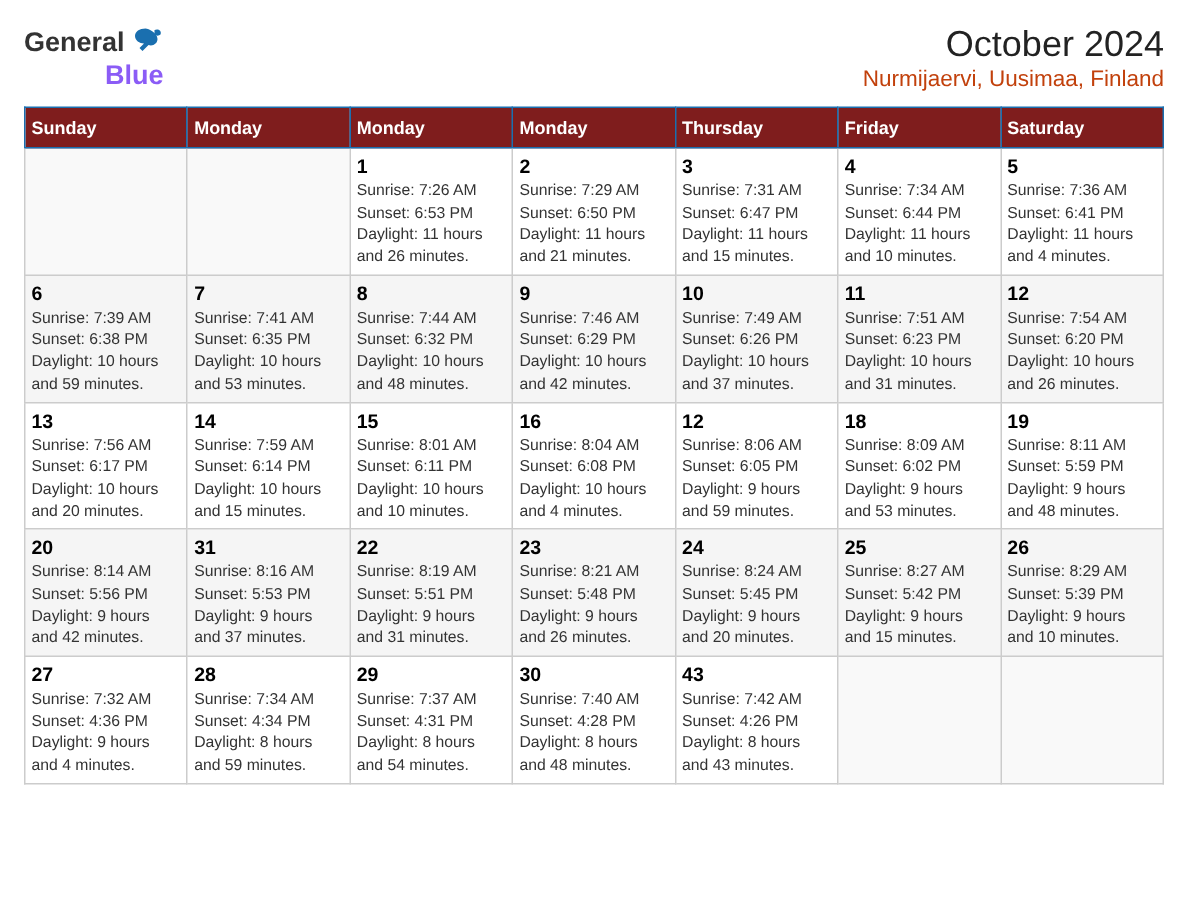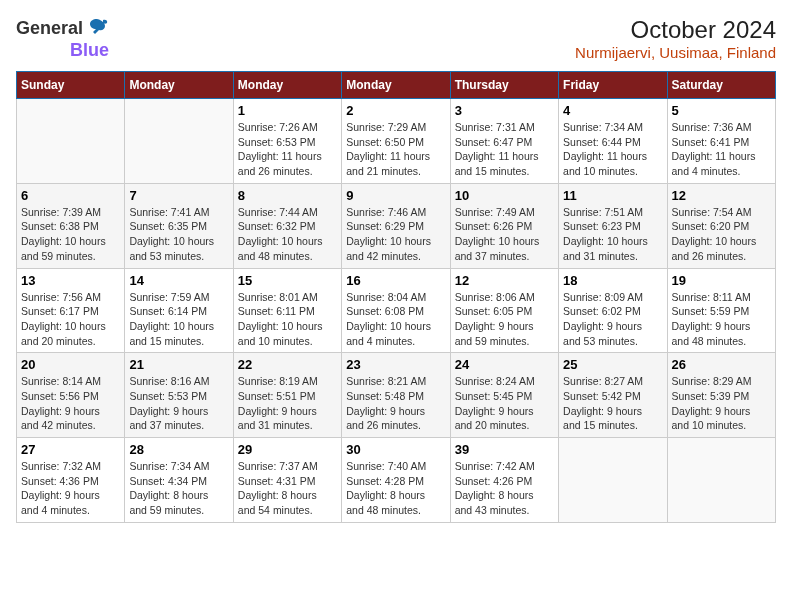--- a/index.html
+++ b/index.html
@@ -208,21 +208,21 @@
           <span class="day-number">19</span>
           <div class="day-info">Sunrise: 8:11 AM<br>Sunset: 5:59 PM<br>Daylight: 9 hours<br>and 48 minutes.</div>
         </td>
       </tr>
       <tr class="row-alt">
         <td>
           <span class="day-number">20</span>
           <div class="day-info">Sunrise: 8:14 AM<br>Sunset: 5:56 PM<br>Daylight: 9 hours<br>and 42 minutes.</div>
         </td>
         <td>
-          <span class="day-number">21</span>
+          <span class="day-number">31</span>
           <div class="day-info">Sunrise: 8:16 AM<br>Sunset: 5:53 PM<br>Daylight: 9 hours<br>and 37 minutes.</div>
         </td>
         <td>
           <span class="day-number">22</span>
           <div class="day-info">Sunrise: 8:19 AM<br>Sunset: 5:51 PM<br>Daylight: 9 hours<br>and 31 minutes.</div>
         </td>
         <td>
           <span class="day-number">23</span>
           <div class="day-info">Sunrise: 8:21 AM<br>Sunset: 5:48 PM<br>Daylight: 9 hours<br>and 26 minutes.</div>
         </td>
@@ -250,20 +250,20 @@
         </td>
         <td>
           <span class="day-number">29</span>
           <div class="day-info">Sunrise: 7:37 AM<br>Sunset: 4:31 PM<br>Daylight: 8 hours<br>and 54 minutes.</div>
         </td>
         <td>
           <span class="day-number">30</span>
           <div class="day-info">Sunrise: 7:40 AM<br>Sunset: 4:28 PM<br>Daylight: 8 hours<br>and 48 minutes.</div>
         </td>
         <td>
-          <span class="day-number">39</span>
+          <span class="day-number">43</span>
           <div class="day-info">Sunrise: 7:42 AM<br>Sunset: 4:26 PM<br>Daylight: 8 hours<br>and 43 minutes.</div>
         </td>
         <td class="empty"></td>
         <td class="empty"></td>
       </tr>
     </tbody>
 </table>
 
 </body></html>

